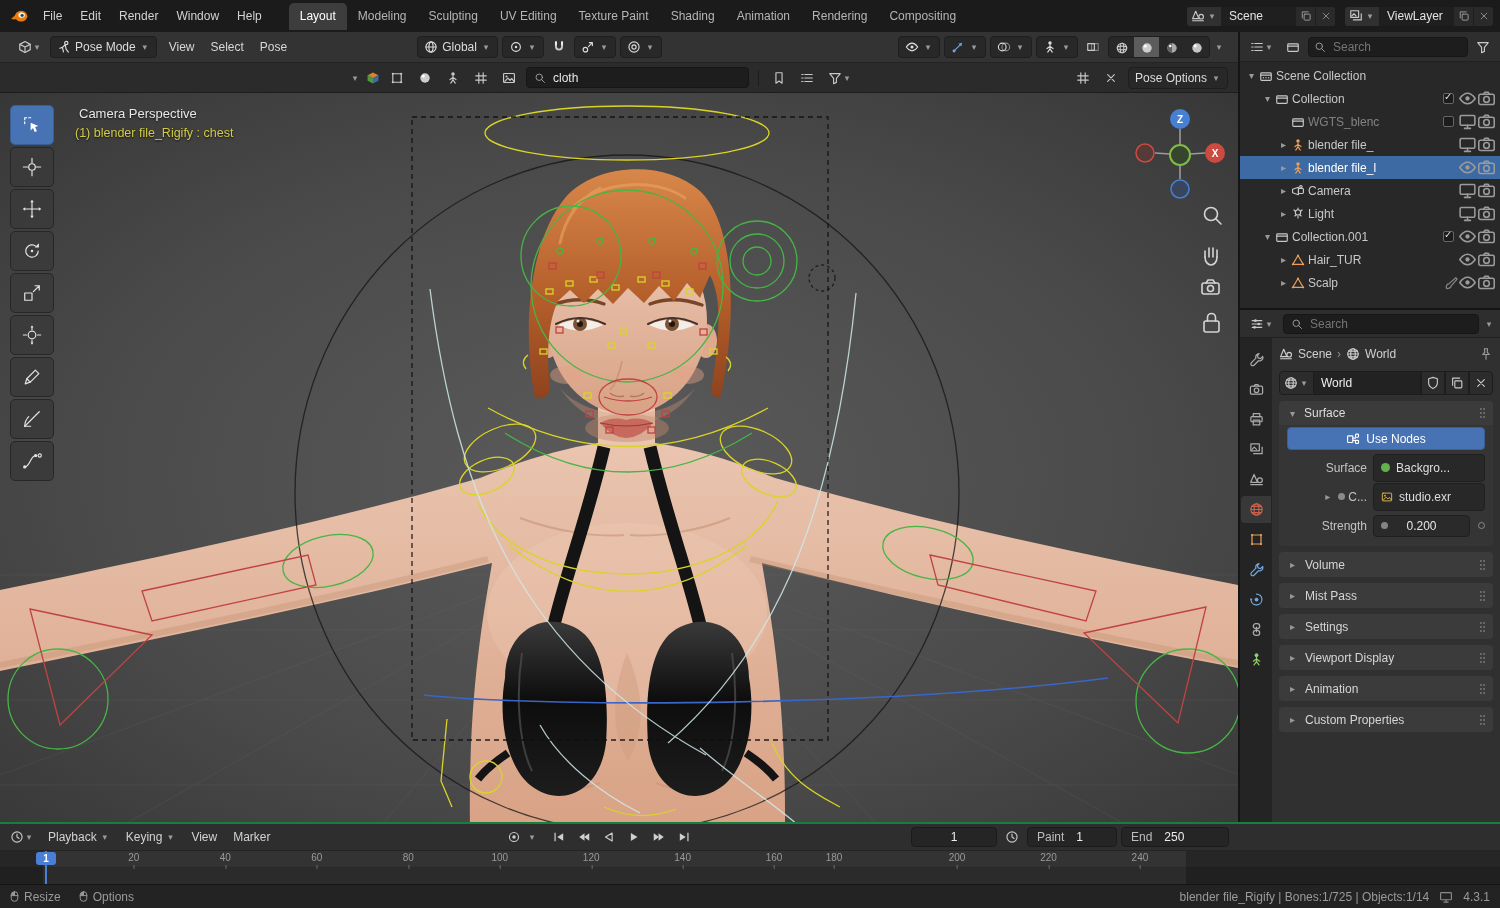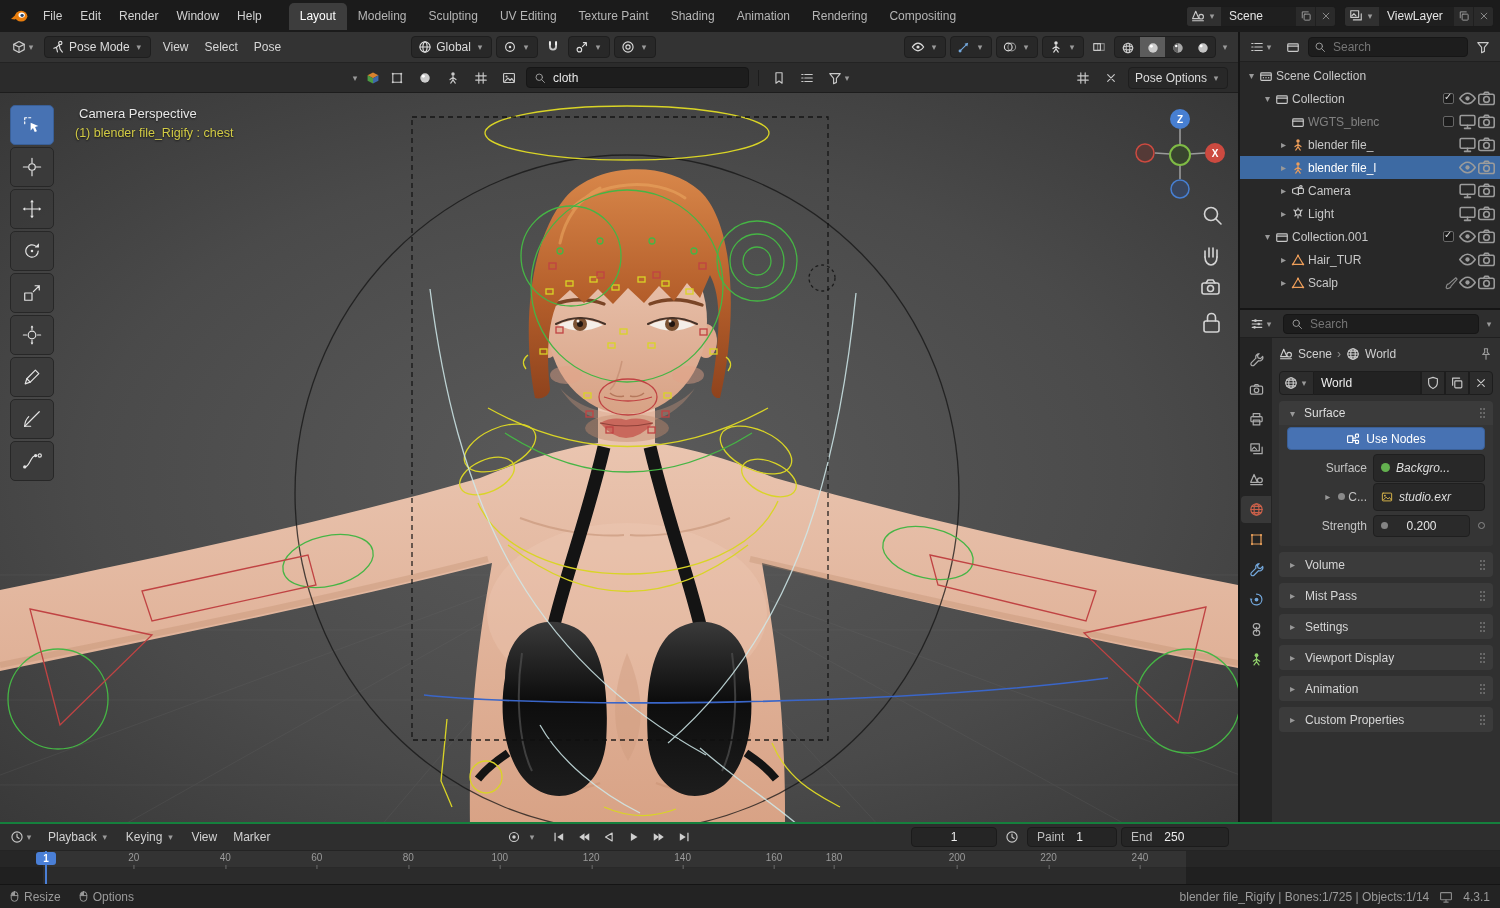--- a/index.html
+++ b/index.html
@@ -23,21 +23,21 @@
   .ws-tab{padding:0 11px;line-height:27px;color:#b5b5b5;white-space:nowrap;}
   .ws-tab.active{background:#3d3d3d;color:#fff;border-radius:5px 5px 0 0;}
   .tb-right{margin-left:auto;display:flex;gap:8px;align-items:center;}
   .tb-widget{display:flex;align-items:center;background:#2a2a2a;border:1px solid #1a1a1a;border-radius:4px;height:21px;overflow:hidden;}
   .tb-ibtn{display:flex;align-items:center;gap:2px;padding:0 4px;height:100%;background:#303030;color:#c9c9c9;}
   .tb-field{padding:0 8px;color:#e4e4e4;background:#1f1f1f;height:100%;display:flex;align-items:center;min-width:74px;}
   .tb-mini{width:20px;height:100%;display:flex;align-items:center;justify-content:center;color:#9a9a9a;background:#2a2a2a;border-left:1px solid #1f1f1f;}
   
   .mid{flex:1;display:flex;min-height:0;}
   .edcol{width:1238px;flex:none;display:flex;flex-direction:column;min-height:0;}
-  .vh{height:31px;flex:none;background:#333;display:flex;align-items:center;gap:4px;padding:0 8px;border-bottom:1px solid #232323;}
+  .vh{height:31px;flex:none;background:#333;display:flex;align-items:center;gap:4px;padding:0 14px;border-bottom:1px solid #232323;}
   .dd{display:flex;align-items:center;gap:4px;background:#282828;border:1px solid #1e1e1e;border-radius:4px;height:22px;padding:0 6px;color:#dcdcdc;white-space:nowrap;}
   .flatbtn{display:flex;align-items:center;justify-content:center;height:22px;padding:0 4px;border-radius:4px;color:#c9c9c9;}
   .menu2{padding:0 8px;color:#d6d6d6;line-height:31px;}
   .vh-center{display:flex;margin-left:118px;gap:4px;align-items:center;}
   .vh-right{margin-left:auto;display:flex;align-items:center;gap:4px;}
   .seg{display:flex;background:#282828;border:1px solid #1e1e1e;border-radius:4px;overflow:hidden;height:22px;}
   .seg .flatbtn{border-radius:0;width:25px;}
   .seg .flatbtn.active{background:#5c5c5c;}
   .ts{height:30px;flex:none;background:#2b2b2b;display:flex;align-items:center;gap:6px;padding:0 10px 0 350px;border-bottom:1px solid #1d1d1d;}
   .search{display:flex;align-items:center;gap:5px;background:#1d1d1d;border:1px solid #161616;border-radius:4px;height:21px;padding:0 7px;color:#9a9a9a;}
@@ -88,21 +88,21 @@
   .db-name{flex:1;background:#222;border:1px solid #1d1d1d;border-left:none;color:#eee;padding:0 7px;font:inherit;outline:none;min-width:0;}
   .panel{background:#3b3b3b;border-radius:4px;flex:none;}
   .panel-h{height:24px;display:flex;align-items:center;gap:4px;padding:0 6px;color:#dedede;}
   .grip{margin-left:auto;color:#787878;display:flex;}
   .grip svg{width:9px;height:14px;}
   .panel-b{padding:2px 8px 9px;display:flex;flex-direction:column;gap:6px;background:#353535;border-radius:0 0 4px 4px;}
   .use-nodes{height:23px;background:#4772b3;border:1px solid #3a5f96;border-radius:4px;color:#fff;display:flex;align-items:center;justify-content:center;gap:6px;padding:0;font:inherit;}
   .prow{display:flex;align-items:center;gap:6px;height:23px;}
   .prow > label{width:80px;flex:none;text-align:right;color:#c3c3c3;overflow:hidden;white-space:nowrap;}
   .clabel{width:80px;flex:none;display:flex;align-items:center;justify-content:flex-end;gap:3px;color:#c3c3c3;white-space:nowrap;}
-  .vbtn{flex:1;height:22px;background:#282828;border:1px solid #1f1f1f;border-radius:4px;display:flex;align-items:center;gap:6px;padding:13px 7px;color:#ddd;overflow:hidden;white-space:nowrap;min-width:0;font-style:italic;}
+  .vbtn{flex:1;height:22px;background:#282828;border:1px solid #1f1f1f;border-radius:4px;display:flex;align-items:center;gap:6px;padding:13px 7px;color:#ddd;overflow:hidden;white-space:nowrap;min-width:0;}
   .dot{width:9px;height:9px;border-radius:50%;flex:none;}
   .sockdot{width:7px;height:7px;border-radius:50%;background:#8a8a8a;flex:none;}
   .slider{flex:1;height:22px;background:#2a2a2a;border:1px solid #1f1f1f;border-radius:4px;position:relative;display:flex;align-items:center;justify-content:center;color:#e6e6e6;min-width:0;}
   .knob{position:absolute;left:7px;width:7px;height:7px;border-radius:50%;background:#848484;}
   .decor{width:7px;height:7px;border:1.4px solid #8a8a8a;border-radius:50%;flex:none;margin-left:2px;}
   .cpanel{height:25px;background:#3b3b3b;border-radius:4px;display:flex;align-items:center;gap:5px;padding:0 6px;color:#d5d5d5;flex:none;}
   
   .tl{height:62px;flex:none;display:flex;flex-direction:column;border-top:2px solid #15803d;background:#2e2e2e;}
   .tl-head{height:26px;flex:none;display:flex;align-items:center;gap:2px;padding:0 6px;position:relative;}
   .tmenu{padding:0 8px;color:#d2d2d2;display:flex;align-items:center;gap:3px;line-height:26px;}

